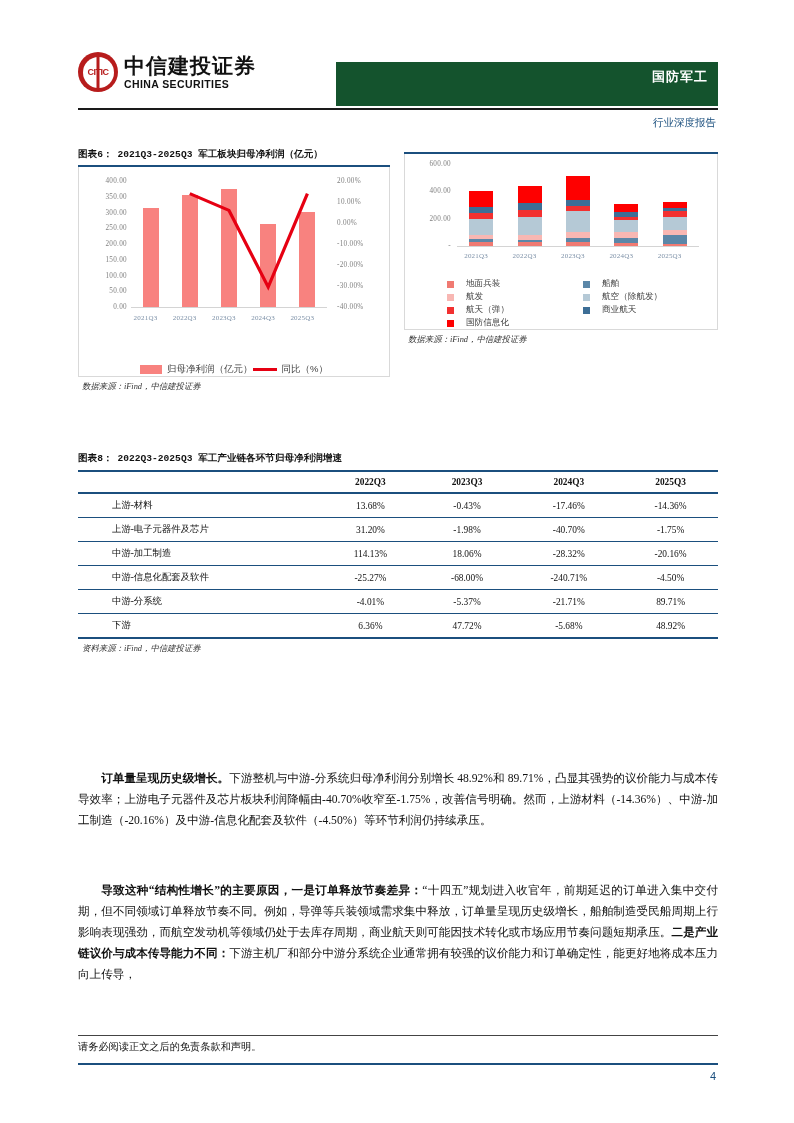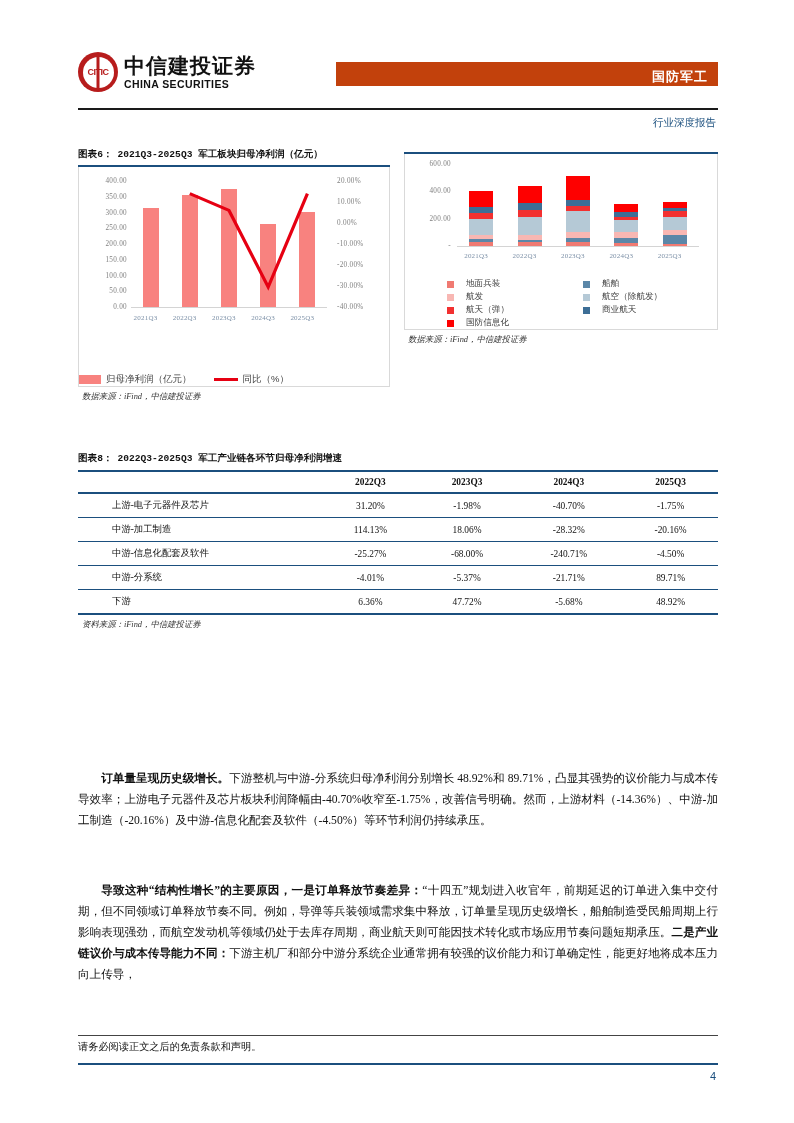--- a/index.html
+++ b/index.html
@@ -19,22 +19,22 @@
     display:flex;align-items:center;justify-content:center;}
   .logo-mark .citic{font-family:"Liberation Sans",sans-serif;font-size:9px;
     font-weight:bold;color:#b71c1c;letter-spacing:-0.5px;}
   .logo-mark::after{content:"";position:absolute;left:50%;top:4px;width:3px;height:32px;
     background:#b71c1c;transform:translateX(-50%);}
   .logo-text{display:flex;flex-direction:column;line-height:1;}
   .logo-cn{font-family:"Liberation Sans",sans-serif;font-size:21px;font-weight:bold;
     color:#111;letter-spacing:1px;}
   .logo-en{font-family:"Liberation Sans",sans-serif;font-size:10.5px;font-weight:bold;
     color:#111;letter-spacing:0.4px;margin-top:3px;}
-  .header-bar{position:absolute;left:258px;top:14px;right:0;height:24px;
-    background:#c2410c;}
+  .header-bar{position:absolute;left:258px;top:14px;right:0;height:44px;
+    background:#14532d;}
   .header-bar-title{position:absolute;right:10px;top:6px;color:#fff;
     font-family:"Liberation Sans",sans-serif;font-size:13px;font-weight:bold;
     letter-spacing:1px;}
   .header-rule{position:absolute;left:78px;top:108px;width:640px;height:2px;background:#1a1a1a;}
   .report-kind{position:absolute;right:78px;top:116px;font-size:10.5px;color:#1b4f7e;
     font-family:"Liberation Sans",sans-serif;}
 
   
   .fig{position:absolute;}
   .fig-title{font-family:Liberation Mono, monospace;font-size:9.6px;font-weight:bold;
@@ -45,21 +45,21 @@
   .fig-src{font-style:italic;font-size:8.4px;color:#333;padding:4px 0 0 4px;
     font-family:"Liberation Serif",serif;}
 
   
   .c6{position:relative;height:190px;}
   .axis-lbl{position:absolute;font-size:7.2px;color:#808080;
     font-family:"Liberation Serif",serif;letter-spacing:0.3px;white-space:nowrap;}
   .c6 .bar{position:absolute;bottom:0;background:#f8827f;width:16px;}
   .cat{position:absolute;font-size:7px;color:#7b8fa6;font-family:"Liberation Serif",serif;
     white-space:nowrap;letter-spacing:0.2px;}
-  .legend-row{display:flex;justify-content:flex-start;align-items:center;gap:22px;margin-top:16px;}
+  .legend-row{display:flex;justify-content:center;align-items:center;margin-top:6px;}
   .legend-item{display:flex;align-items:center;gap:5px;font-size:9.5px;color:#404040;
     font-family:"Liberation Sans",sans-serif;}
   .sw-bar{width:22px;height:9px;background:#f8827f;}
   .sw-line{width:24px;height:3px;background:#e60012;}
 
   
   .c7{position:relative;height:120px;}
   .c7 .stack{position:absolute;bottom:0;width:24px;}
   .c7 .seg{width:100%;}
   .lg7{display:grid;grid-template-columns:118px 1fr;gap:1px 18px;
@@ -272,20 +272,27 @@
       <thead>
           <tr class="hd-top hd-bot" id="thead-row">
             <th class="c-label" style="width: 38%;"></th>
             <th>2022Q3</th>
             <th>2023Q3</th>
             <th>2024Q3</th>
             <th>2025Q3</th>
           </tr>
         </thead>
       <tbody id="tbody">
+          <tr>
+            <td class="c-label">上游-材料</td>
+            <td>13.68%</td>
+            <td>-0.43%</td>
+            <td>-17.46%</td>
+            <td>-14.36%</td>
+          </tr>
           <tr class="row-border">
             <td class="c-label">上游-电子元器件及芯片</td>
             <td>31.20%</td>
             <td>-1.98%</td>
             <td>-40.70%</td>
             <td>-1.75%</td>
           </tr>
           <tr class="row-border">
             <td class="c-label">中游-加工制造</td>
             <td>114.13%</td>

